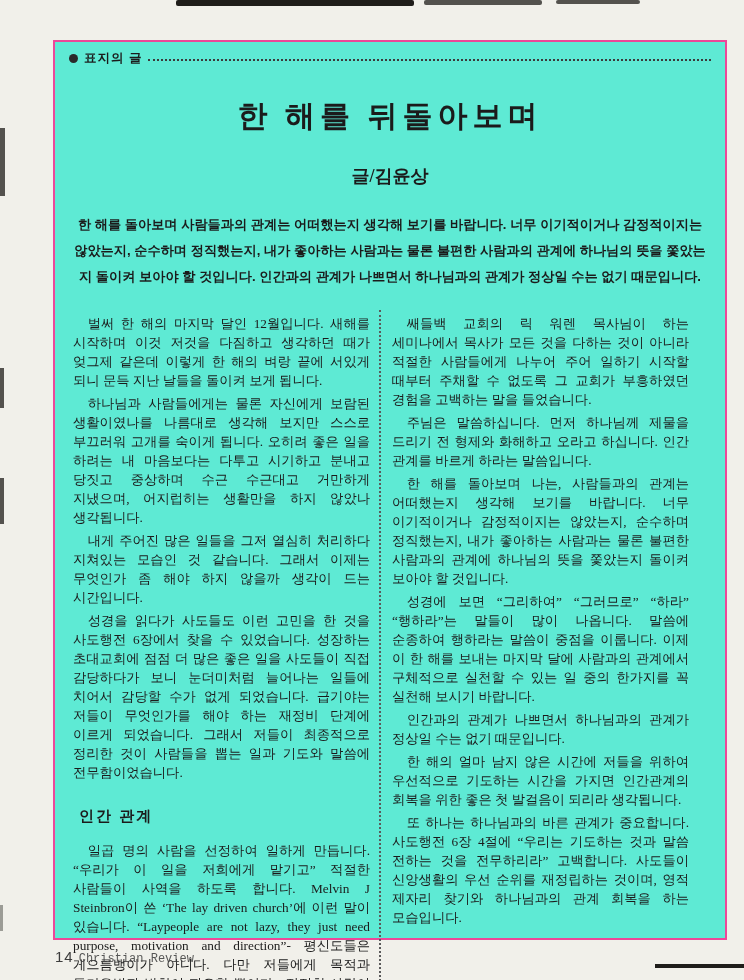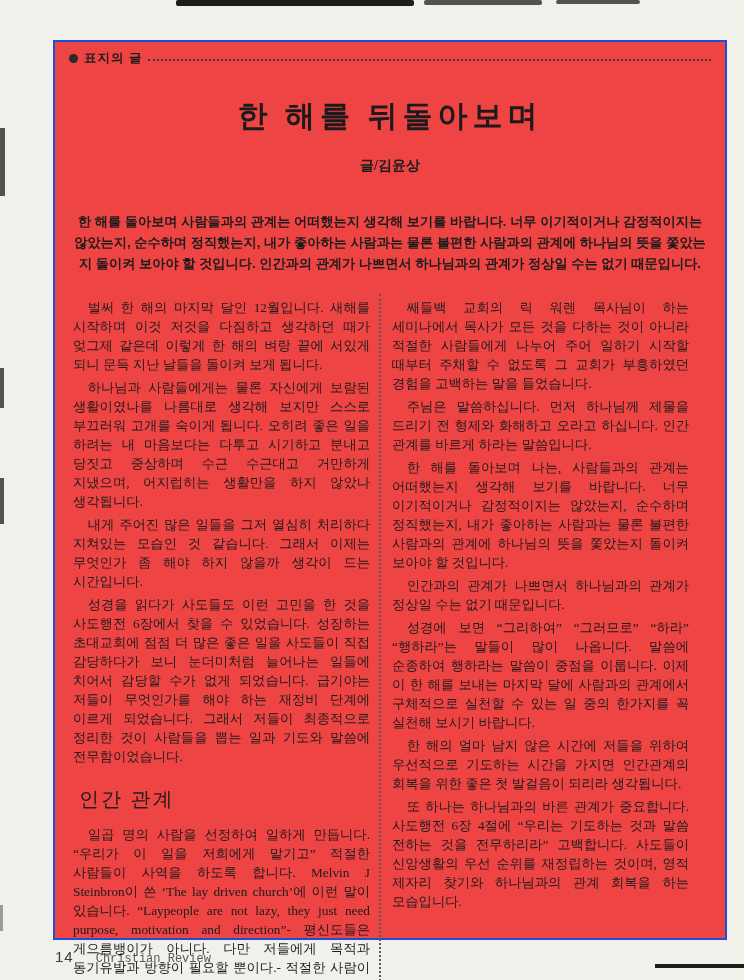--- a/index.html
+++ b/index.html
@@ -9,22 +9,22 @@
     font-family:"Liberation Serif","DejaVu Serif",serif;
     color:#1b1b1b;
     -webkit-font-smoothing:antialiased;
   }
   
   .scan{position:absolute;background:#1f1d1a;}
   .scan.soft{opacity:.75;}
   
   .frame{
     position:absolute;left:53px;top:40px;width:674px;height:900px;
-    border:2px solid #1d4ed8;box-sizing:border-box;
-    background:#ef4444;
+    border:2px solid #ec4899;box-sizing:border-box;
+    background:#5eead4;
     padding:0 14px;
   }
   .frame-header{
     display:flex;align-items:center;gap:6px;
     margin-top:8px;height:16px;
   }
   .bullet{
     width:9px;height:9px;border-radius:50%;background:#2a2a2a;flex:0 0 auto;
   }
   .frame-header .label{
@@ -34,53 +34,53 @@
   .dotted-rule{
     flex:1 1 auto;height:0;margin-top:4px;
     border-bottom:2px dotted #3a3a3a;
   }
   .title{
     text-align:center;margin:30px 0 0 0;
     font-size:30px;font-weight:bold;letter-spacing:5px;
     font-family:"Liberation Serif","DejaVu Serif",serif;
   }
   .byline{
-    text-align:center;margin-top:20px;
+    text-align:center;margin-top:27px;
     font-family:Liberation Serif, serif;
-    font-size:14px;font-weight:bold;
+    font-size:18px;font-weight:bold;
   }
   .lead{
-    margin:36px auto 0 auto;width:632px;
+    margin:24px auto 0 auto;width:632px;
     font-family:"Liberation Sans","DejaVu Sans",sans-serif;
-    font-size:13.2px;font-weight:bold;line-height:21px;text-align:center;
+    font-size:13.2px;font-weight:bold;line-height:26px;text-align:center;
   }
   .columns{
     display:flex;margin-top:20px;align-items:stretch;
   }
   .col{
     width:305px;flex:0 0 auto;
     font-size:13.3px;line-height:19px;text-align:justify;
   }
   .col-divider{
     flex:1 1 auto;margin:0 5px;
     border-left:2px dotted #5a5a5a;
     max-width:2px;
   }
   .col .para{
     margin:4px;text-indent:1.1em;
     word-break:keep-all;overflow-wrap:break-word;text-justify:inter-character;
   }
   .section-heading{
-    font-weight:normal;font-size:20px;letter-spacing:2px;
+    font-weight:bold;font-size:15px;letter-spacing:2px;
     margin:24px 0 16px 10px;
     font-family:"Liberation Sans","DejaVu Sans",sans-serif;
   }
   .footer{
     position:absolute;left:55px;top:948px;
-    display:flex;align-items:baseline;gap:22px;color:#3c3c3c;
+    display:flex;align-items:baseline;gap:5px;color:#3c3c3c;
   }
   .footer .page-num{
     font-family:"Liberation Sans","DejaVu Sans",sans-serif;
     font-size:15px;font-weight:normal;letter-spacing:1px;
   }
   .footer .mag-name{
     font-family:Liberation Mono, monospace;
     font-size:12px;opacity:.85;
   }
 </style>
@@ -125,22 +125,22 @@
         </div>
     </div>
 
     <div class="col-divider"></div>
 
     <div class="col">
       <div>
           <p class="para">쌔들백 교회의 릭 워렌 목사님이 하는 세미나에서 목사가 모든 것을 다하는 것이 아니라 적절한 사람들에게 나누어 주어 일하기 시작할 때부터 주채할 수 없도록 그 교회가 부흥하였던 경험을 고백하는 말을 들었습니다.</p>
           <p class="para">주님은 말씀하십니다. 먼저 하나님께 제물을 드리기 전 형제와 화해하고 오라고 하십니다. 인간 관계를 바르게 하라는 말씀입니다.</p>
           <p class="para">한 해를 돌아보며 나는, 사람들과의 관계는 어떠했는지 생각해 보기를 바랍니다. 너무 이기적이거나 감정적이지는 않았는지, 순수하며 정직했는지, 내가 좋아하는 사람과는 물론 불편한 사람과의 관계에 하나님의 뜻을 쫓았는지 돌이켜 보아야 할 것입니다.</p>
+          <p class="para">성경에 보면 “그리하여” “그러므로” “하라” “행하라”는 말들이 많이 나옵니다. 말씀에 순종하여 행하라는 말씀이 중점을 이룹니다. 이제 이 한 해를 보내는 마지막 달에 사람과의 관계에서 구체적으로 실천할 수 있는 일 중의 한가지를 꼭 실천해 보시기 바랍니다.</p>
           <p class="para">인간과의 관계가 나쁘면서 하나님과의 관계가 정상일 수는 없기 때문입니다.</p>
-          <p class="para">성경에 보면 “그리하여” “그러므로” “하라” “행하라”는 말들이 많이 나옵니다. 말씀에 순종하여 행하라는 말씀이 중점을 이룹니다. 이제 이 한 해를 보내는 마지막 달에 사람과의 관계에서 구체적으로 실천할 수 있는 일 중의 한가지를 꼭 실천해 보시기 바랍니다.</p>
           <p class="para">한 해의 얼마 남지 않은 시간에 저들을 위하여 우선적으로 기도하는 시간을 가지면 인간관계의 회복을 위한 좋은 첫 발걸음이 되리라 생각됩니다.</p>
         </div>
       <div>
           <p class="para">또 하나는 하나님과의 바른 관계가 중요합니다. 사도행전 6장 4절에 “우리는 기도하는 것과 말씀 전하는 것을 전무하리라” 고백합니다. 사도들이 신앙생활의 우선 순위를 재정립하는 것이며, 영적 제자리 찾기와 하나님과의 관계 회복을 하는 모습입니다.</p>
         </div>
     </div>
 
   </div>
 </div>
 

